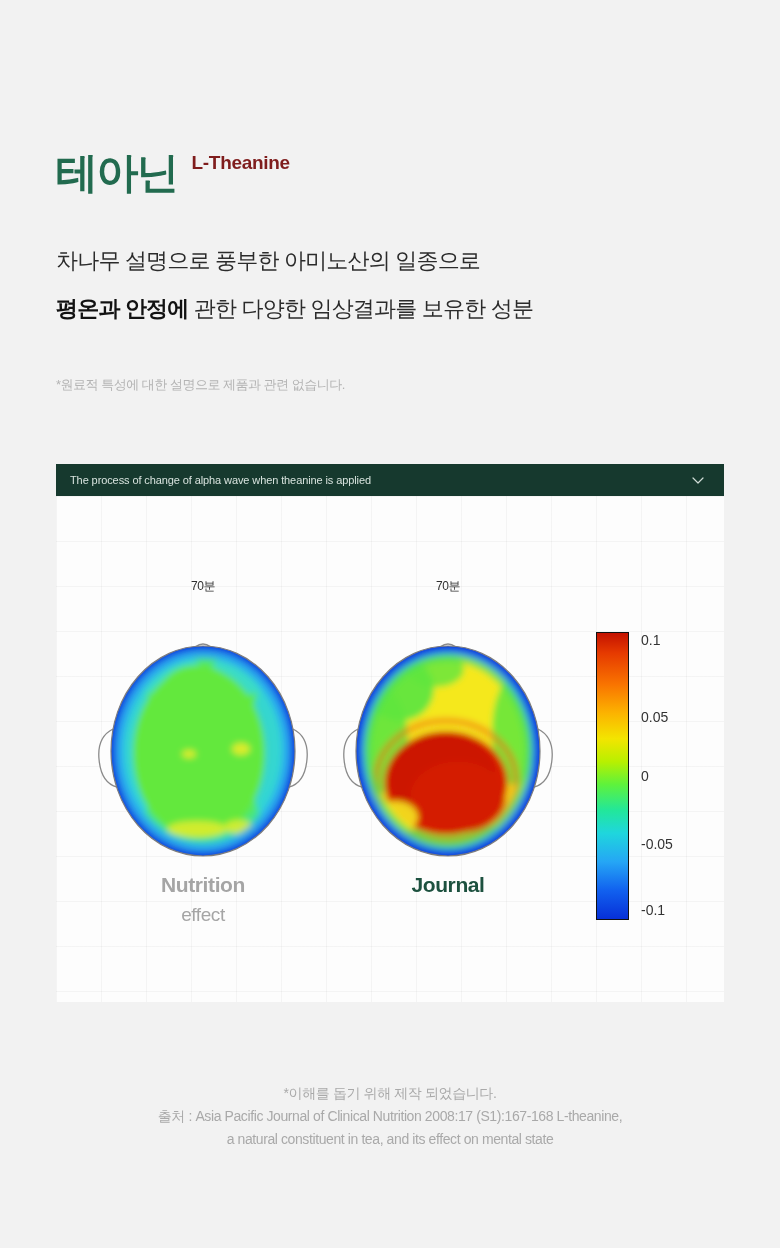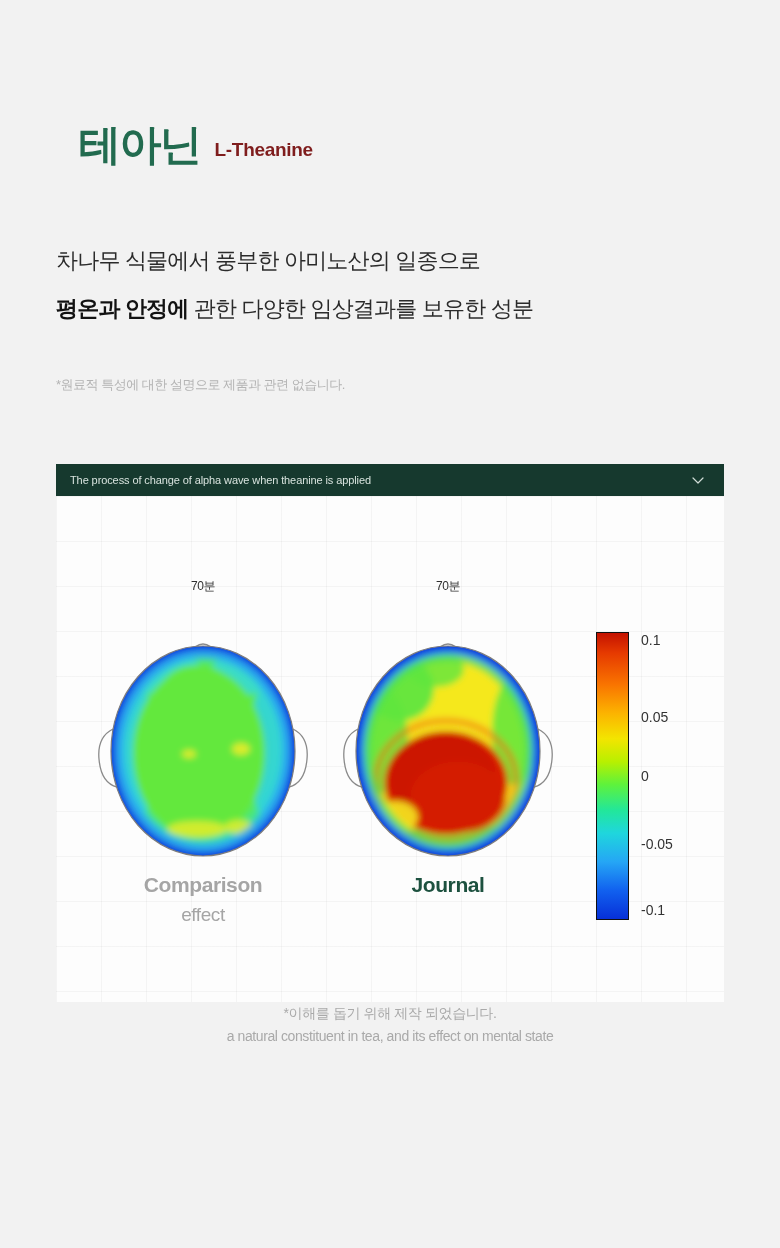--- a/index.html
+++ b/index.html
@@ -6,22 +6,22 @@
   html, body {
     width: 780px; height: 1248px;
     background: #f2f2f2;
     font-family: "Liberation Sans", "DejaVu Sans", sans-serif;
     overflow: hidden;
   }
   .page { position: relative; width: 780px; height: 1248px; }
 
   
   .title-row {
-    position: absolute; left: 56px; top: 124px;
-    display: flex; align-items: flex-end; gap: 14px; margin-left: 23px;
+    position: absolute; left: 56px; top: 152px;
+    display: flex; gap: 14px;
   }
   .kr-title {
     font-size: 42px; font-weight: 800; color: #226b4f;
     letter-spacing: -1.5px; line-height: 1;
   }
   .en-title {
     font-size: 19px; font-weight: 700; color: #7f1d1d;
     letter-spacing: -0.3px; padding-bottom: 5px;
   }
 
@@ -123,40 +123,40 @@
   }
   .cb-tick {
     position: absolute; left: 0;
     font-size: 14px; color: #333;
     transform: translateY(-50%);
     white-space: nowrap;
   }
 
   
   .footnotes {
-    position: absolute; left: 0; top: 1002px;
+    position: absolute; left: 0; top: 1082px;
     width: 780px; text-align: center;
   }
   .fn-line {
     font-size: 14px; color: #a9a9a9;
     letter-spacing: -0.4px; line-height: 1.65;
   }
 </style>
 </head>
 <body>
 
 <div class="page">
 
   <div class="title-row">
     <span class="kr-title">테아닌</span>
     <span class="en-title">L-Theanine</span>
   </div>
 
   <div class="desc">
-    <div class="desc-line">차나무 식물에서 풍부한 아미노산의 일종으로</div>
+    <div class="desc-line">차나무 설명으로 풍부한 아미노산의 일종으로</div>
     <div class="desc-line"><b>평온과 안정에</b><span> 관한 다양한 임상결과를 보유한 성분</span></div>
   </div>
   <div class="disclaimer">*원료적 특성에 대한 설명으로 제품과 관련 없습니다.</div>
 
   <div class="panel">
 
     <div class="panel-header">
       <span class="panel-header-title">The process of change of alpha wave when theanine is applied</span>
       <span class="chevron-down-icon">
         <svg width="16" height="16" viewBox="0 0 16 16">
@@ -212,21 +212,21 @@
               <ellipse cx="104" cy="218" rx="30" ry="8" fill="#e3ec2c" opacity="0.85"></ellipse>
               <ellipse cx="146" cy="216" rx="14" ry="7" fill="#e3ec2c" opacity="0.85"></ellipse>
 
               <ellipse cx="110" cy="140" rx="92" ry="105" fill="none" stroke="#1035dd" stroke-width="15"></ellipse>
               <ellipse cx="110" cy="140" rx="84" ry="97" fill="none" stroke="#2aa8f0" stroke-width="9" opacity="0.85"></ellipse>
             </g>
             <ellipse cx="110" cy="140" rx="92" ry="105" fill="none" stroke="#7d7d7d" stroke-width="1.2"></ellipse>
           </svg>
         </div>
 
-        <div class="cond-name gray-txt">Comparison</div>
+        <div class="cond-name gray-txt">Nutrition</div>
         <div class="cond-sub gray-txt">effect</div>
       </div>
 
       <div class="brain-col" id="brain-col-right">
         <div class="time-label">70분</div>
 
         <div class="brain-wrap">
           <svg width="220" height="248" viewBox="0 0 220 248">
             <defs>
               <clipPath id="headClipR">
@@ -280,16 +280,17 @@
           <span class="cb-tick" style="top:212px">-0.05</span>
           <span class="cb-tick" style="top:278px">-0.1</span>
         </div>
       </div>
 
     </div>
   </div>
 
   <div class="footnotes">
     <div class="fn-line">*이해를 돕기 위해 제작 되었습니다.</div>
+    <div class="fn-line">출처 : Asia Pacific Journal of Clinical Nutrition 2008:17 (S1):167-168 L-theanine,</div>
     <div class="fn-line">a natural constituent in tea, and its effect on mental state</div>
   </div>
 
 </div>
 
 </body></html>

